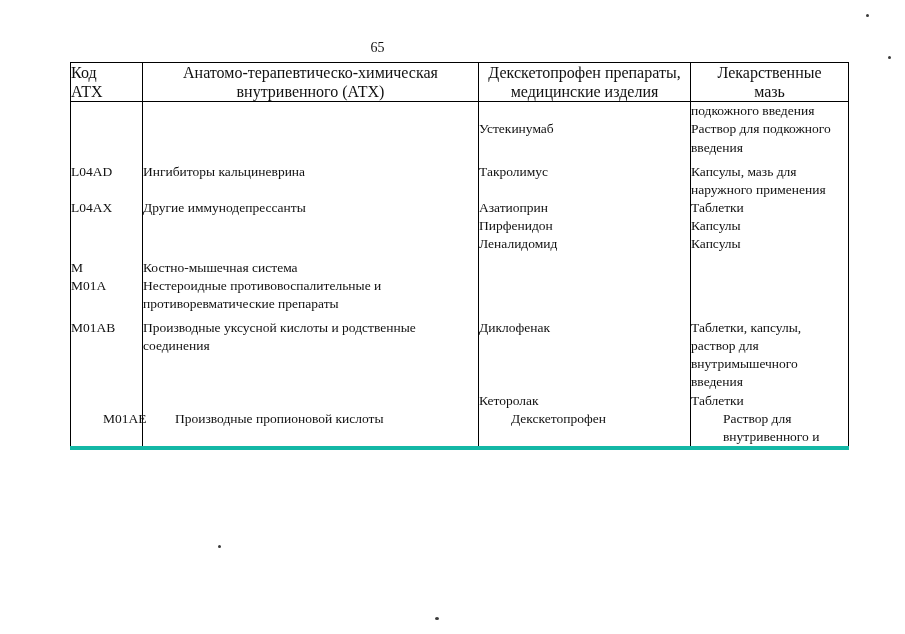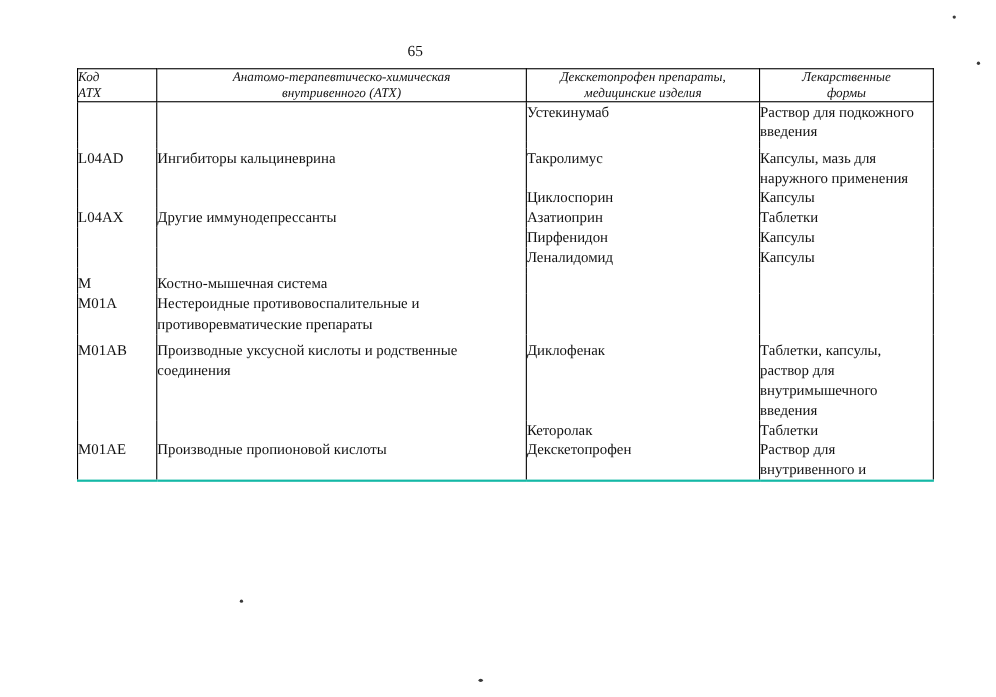--- a/index.html
+++ b/index.html
@@ -52,29 +52,29 @@
     border: 1px solid #000000;
     vertical-align: top;
     padding: 0;
   }
   
   table.atx tbody td {
     border-top: none;
     border-bottom: none;
   }
   table.atx tbody tr:last-child td {
-    border-bottom: 2px solid #14b8a6;
+    border-bottom: 4px solid #14b8a6;
+    padding-left: 32px;
   }
   th.h {
     font-weight: normal;
-    font-size: 12px;
+    font-size: 16px;
     line-height: 1.2;
     text-align: center;
     padding: 7px 6px 9px 6px;
-    font-style: italic;
   }
   th.h .l {
     display: block;
   }
   th.h-code {
     text-align: left;
     padding-left: 12px;
   }
   .col-code   { width: 72px; }
   .col-class  { width: 336px; }
@@ -130,26 +130,32 @@
         <th class="h">
           <span class="l">Анатомо-терапевтическо-химическая</span>
           <span class="l">внутривенного (АТХ)</span>
         </th>
         <th class="h">
           <span class="l">Декскетопрофен препараты,</span>
           <span class="l">медицинские изделия</span>
         </th>
         <th class="h">
           <span class="l">Лекарственные</span>
-          <span class="l">формы</span>
+          <span class="l">мазь</span>
         </th>
       </tr>
     </thead>
     <tbody>
 
+      <tr>
+        <td class="c c-code"></td>
+        <td class="c c-class"></td>
+        <td class="c c-drug"></td>
+        <td class="c c-form">подкожного введения</td>
+      </tr>
 
       <tr>
         <td class="c c-code"></td>
         <td class="c c-class"></td>
         <td class="c c-drug">Устекинумаб</td>
         <td class="c c-form">Раствор для подкожного введения</td>
       </tr>
 
       <tr class="spacer-row">
         <td></td>
@@ -158,26 +164,20 @@
         <td></td>
       </tr>
 
       <tr>
         <td class="c c-code">L04AD</td>
         <td class="c c-class">Ингибиторы кальциневрина</td>
         <td class="c c-drug">Такролимус</td>
         <td class="c c-form">Капсулы, мазь для наружного применения</td>
       </tr>
 
-      <tr>
-        <td class="c c-code"></td>
-        <td class="c c-class"></td>
-        <td class="c c-drug">Циклоспорин</td>
-        <td class="c c-form">Капсулы</td>
-      </tr>
 
       <tr>
         <td class="c c-code">L04AX</td>
         <td class="c c-class">Другие иммунодепрессанты</td>
         <td class="c c-drug">Азатиоприн</td>
         <td class="c c-form">Таблетки</td>
       </tr>
 
       <tr>
         <td class="c c-code"></td>

